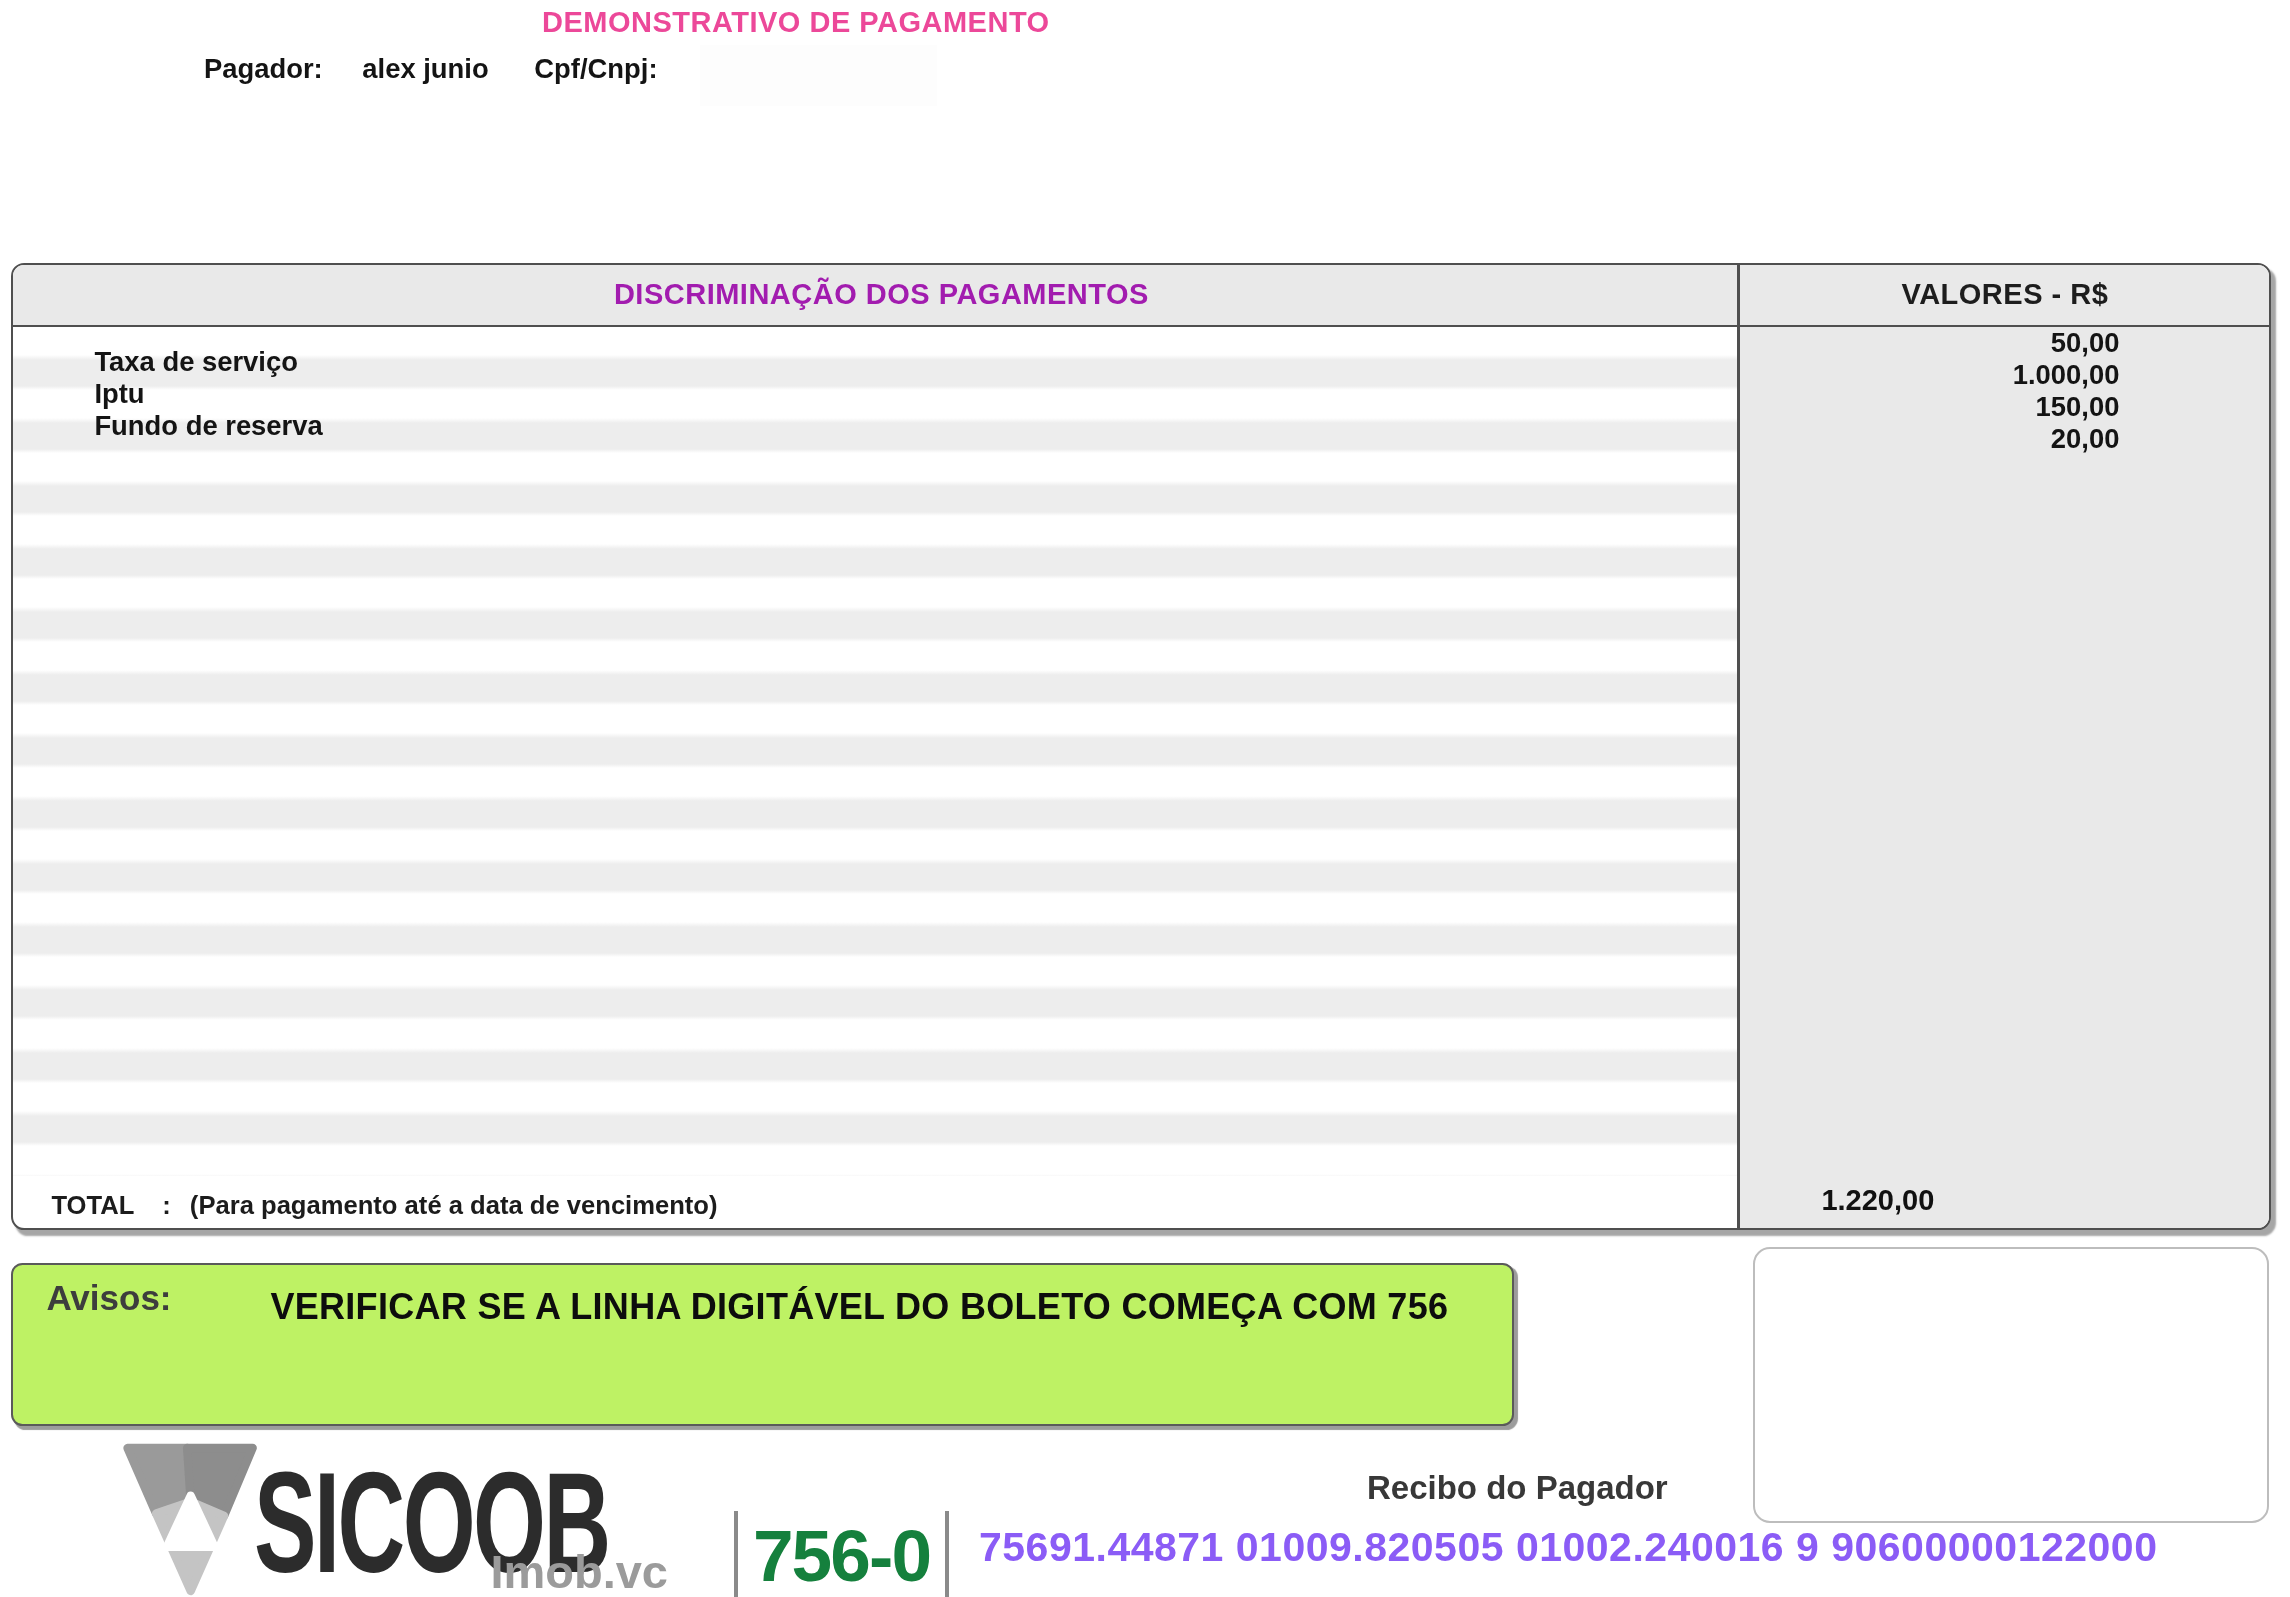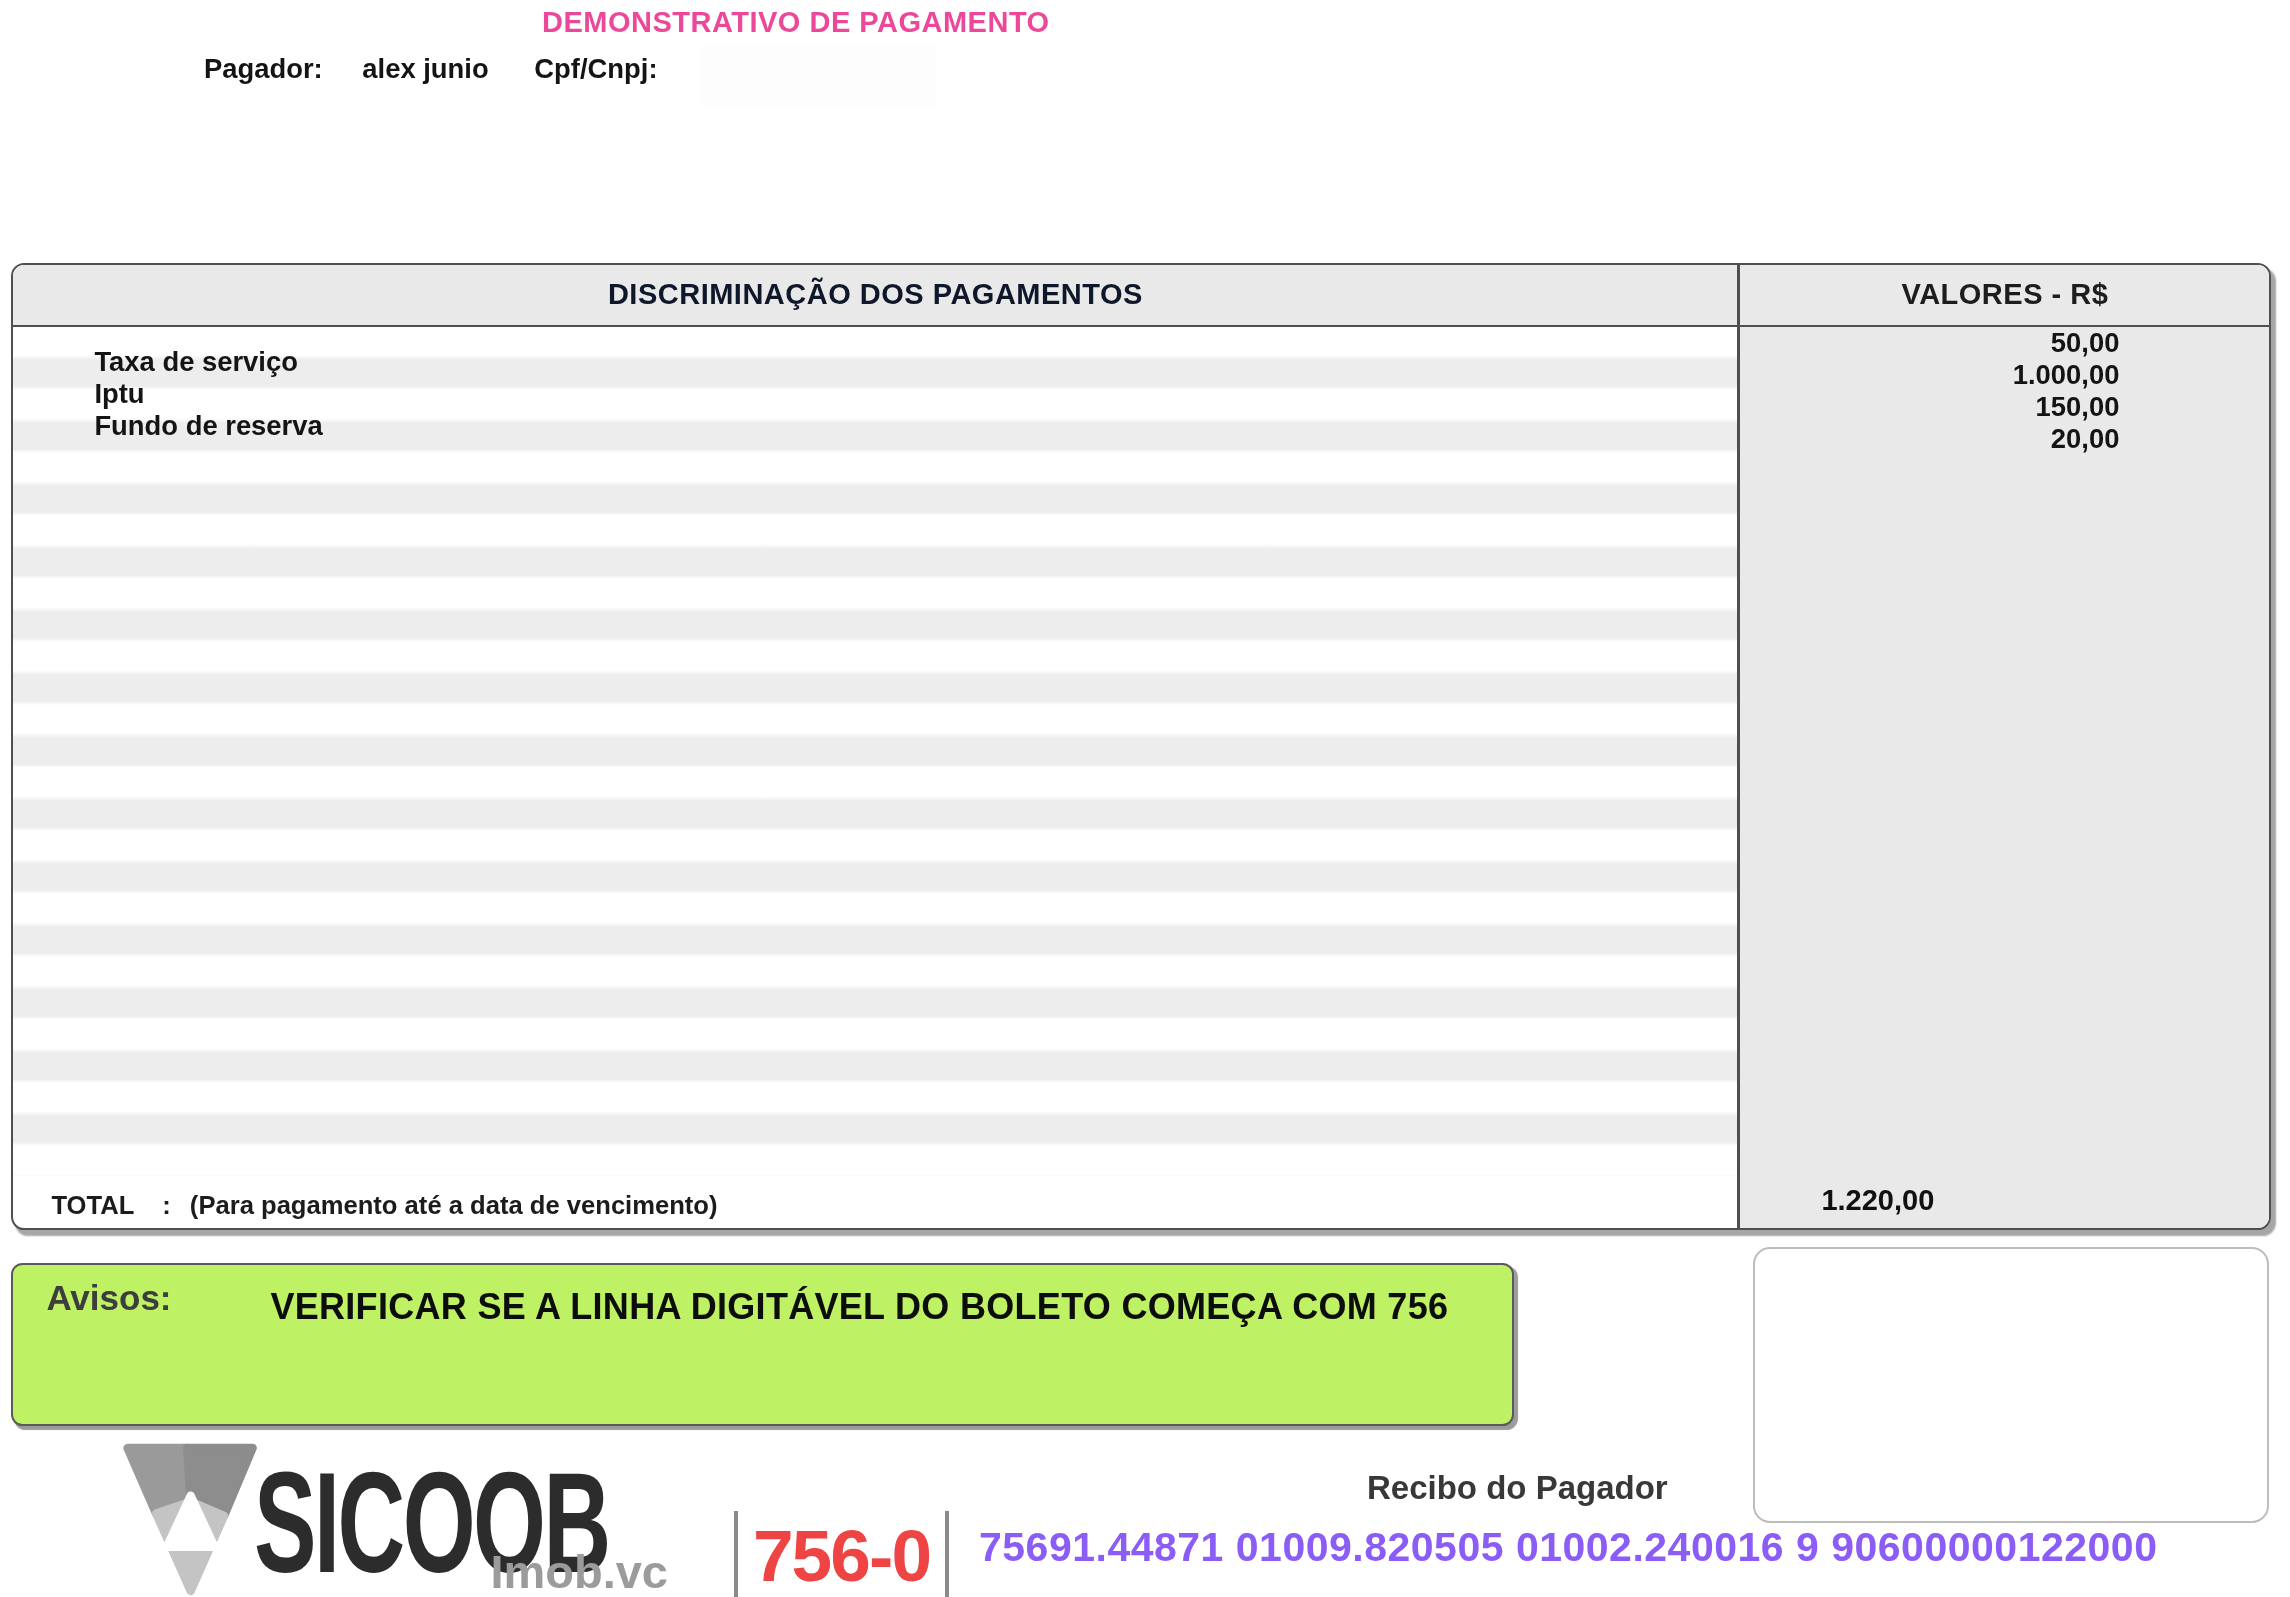--- a/index.html
+++ b/index.html
@@ -40,23 +40,23 @@
   .ptable {
     position:absolute; left:11.4px; top:263px; width:2260px; height:967px;
     border:2.8px solid #4f4f4f; border-radius:13.2px; background:#ffffff;
     box-shadow:4.7px 5.7px 1.9px #a6a6a6; overflow:hidden;
   }
   .thead {
     position:absolute; left:0; top:0; width:100%; height:62px;
     background:#e9e9e9; border-bottom:2.8px solid #4f4f4f;
   }
   .th-left {
-    position:absolute; left:0; top:0; width:1724px; height:59px;
+    position:absolute; left:6px; top:0; width:1724px; height:59px;
     display:flex; align-items:center; justify-content:center;
-    font-size:29px; font-weight:bold; color:#0f172a; letter-spacing:0.5px;
+    font-size:29px; font-weight:bold; color:#a21caf; letter-spacing:0.5px;
   }
   .th-right {
     position:absolute; left:1727px; top:0; right:0; height:59px;
     display:flex; align-items:center; justify-content:center;
     font-size:29px; font-weight:bold; color:#1d1d1d; letter-spacing:0.5px;
   }
   .stripes-left {
     position:absolute; left:0; top:62px; width:1724px; height:849px;
     background:repeating-linear-gradient(180deg,
       #ffffff 0px, #ffffff 28px, #ededed 33px, #ededed 59px, #ffffff 63px);
@@ -118,21 +118,21 @@
   .logo-sub {
     position:absolute; left:379px; top:1544px; width:289px; text-align:right;
     font-size:47px; font-weight:bold; color:#9b9b9b;
   }
   
   .code-bar { position:absolute; top:1511px; width:3.8px; height:86px; background:#8a8a8a; }
   .code-bar.left  { left:734px; }
   .code-bar.right { left:945px; }
   .bank-code {
     position:absolute; left:738px; top:1514px; width:207px; text-align:center;
-    font-size:73px; font-weight:bold; line-height:83px; color:#ef4444; letter-spacing:-1.9px;
+    font-size:73px; font-weight:bold; line-height:83px; color:#15803d; letter-spacing:-1.9px;
   }
   .digitavel {
     position:absolute; left:979px; top:1524px; font-size:41px; font-weight:bold;
     color:#8b5cf6; white-space:nowrap; letter-spacing:0.5px;
   }
 </style>
 </head>
 <body>
 
 <div class="page">

